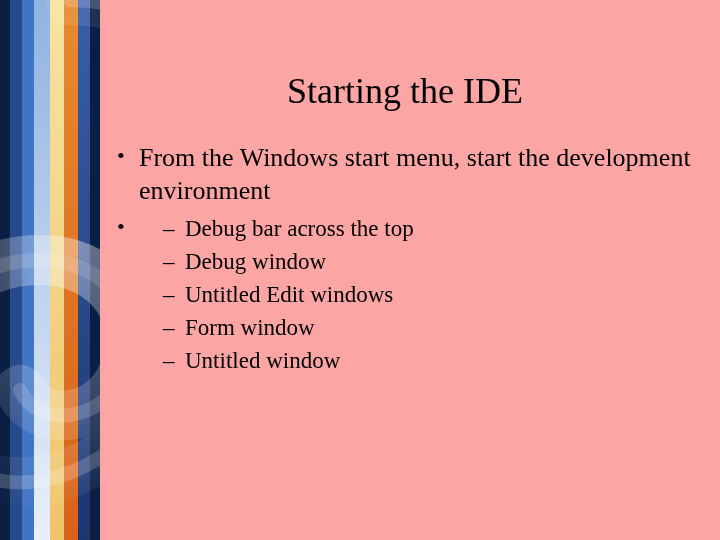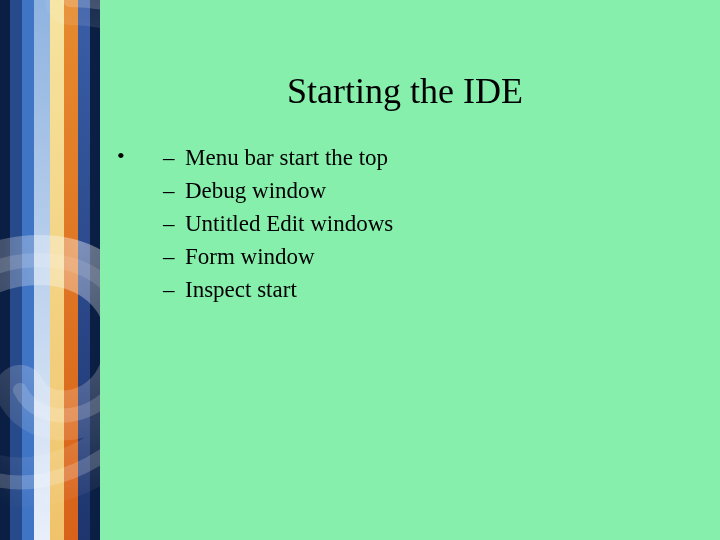--- a/index.html
+++ b/index.html
@@ -9,21 +9,21 @@
     height: 540px;
     overflow: hidden;
     font-family: "Times New Roman", Times, serif;
     background: #ffffff;
     color: #000000;
   }
   .slide {
     position: relative;
     width: 720px;
     height: 540px;
-    background: #86efac;
+    background: #fca5a5;
   }
   .side-art {
     position: absolute;
     left: 0;
     top: 0;
     width: 100px;
     height: 540px;
     overflow: hidden;
     background: #0a1a3a;
   }
@@ -140,24 +140,27 @@
                  C 240 480, 180 490, 160 450" fill="none" stroke="#ffffff" stroke-opacity="0.35" stroke-width="14" stroke-linecap="round"></path>
       </svg>
     </div>
   </div>
 
   <div class="content">
     <h1 class="title">Starting the IDE</h1>
 
     <ul class="level1">
       <li>
+        <span>From the Windows start menu, start the development environment</span>
+      </li>
+      <li>
         <ul class="level2">
-          <li><span>Menu bar start the top</span></li>
+          <li><span>Debug bar across the top</span></li>
           <li><span>Debug window</span></li>
           <li><span>Untitled Edit windows</span></li>
           <li><span>Form window</span></li>
-          <li><span>Inspect start</span></li>
+          <li><span>Untitled window</span></li>
         </ul>
       </li>
     </ul>
   </div>
 
 </div>
 
 </body></html>

